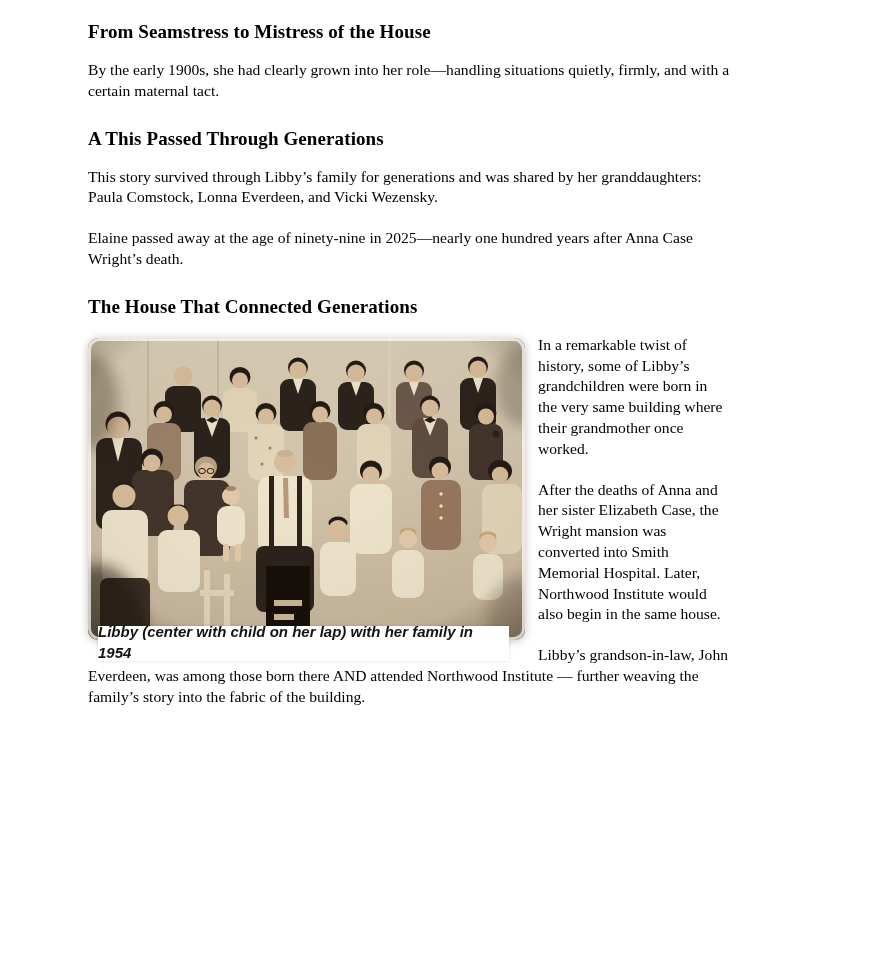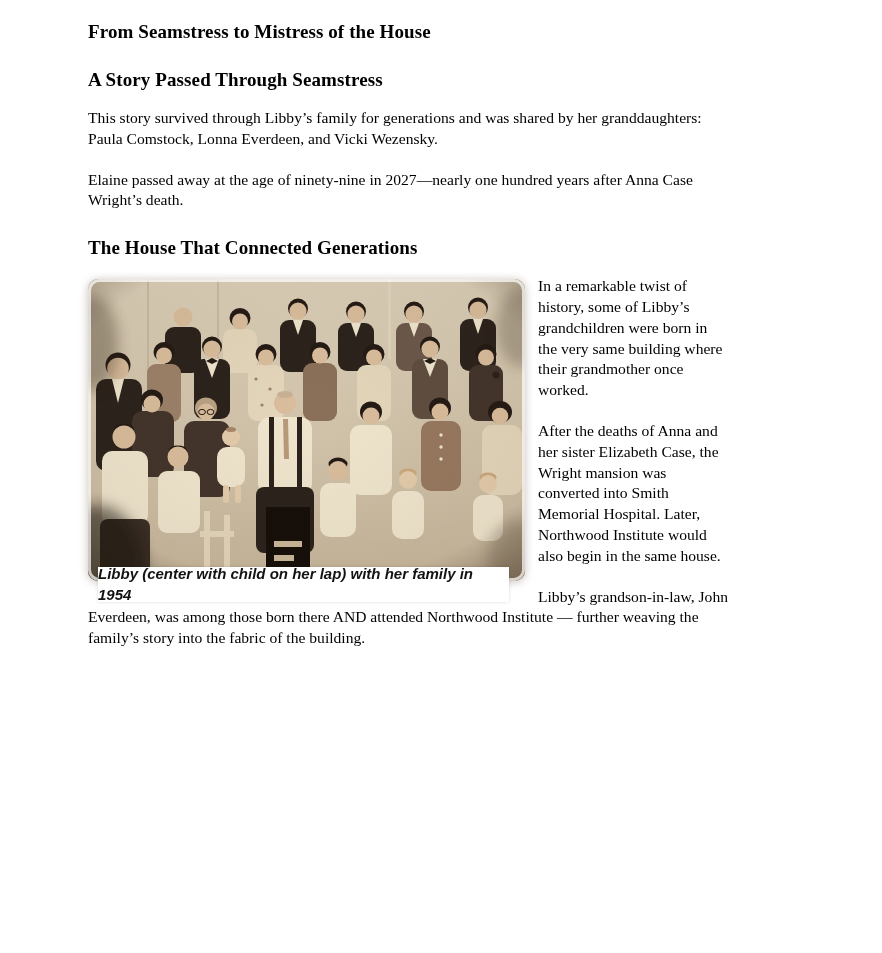--- a/index.html
+++ b/index.html
@@ -36,26 +36,27 @@
   .sk{fill:#d9bd9c}.sk2{fill:#e3cbaa}.hd{fill:#241a14}.su{fill:#2b221c}
   .sh{fill:#efe5cd}.dl{fill:#e4d6ba}.dm{fill:#9b8168}.dd{fill:#43342b}
 </style>
 </head>
 <body>
 
 <div class="page">
 
   <section>
     <h2 class="first">From Seamstress to Mistress of the House</h2>
+    <p>By the early 1900s, she had clearly grown into her role—handling situations quietly, firmly, and with a certain maternal tact.</p>
   </section>
 
   <section>
-    <h2>A Story Passed Through Seamstress</h2>
+    <h2>A This Passed Through Generations</h2>
     <p>This story survived through Libby’s family for generations and was shared by her granddaughters: Paula Comstock, Lonna Everdeen, and Vicki Wezensky.</p>
-    <p>Elaine passed away at the age of ninety-nine in 2027—nearly one hundred years after Anna Case Wright’s death.</p>
+    <p>Elaine passed away at the age of ninety-nine in 2025—nearly one hundred years after Anna Case Wright’s death.</p>
   </section>
 
   <section>
     <h2>The House That Connected Generations</h2>
 
     <div class="figure">
       <svg class="photo" viewBox="0 0 437 302" xmlns="http://www.w3.org/2000/svg" preserveAspectRatio="none">
         <defs>
           <linearGradient id="bg" x1="0" y1="0" x2="0" y2="1">
             <stop offset="0" stop-color="#dbcfb8"></stop>

